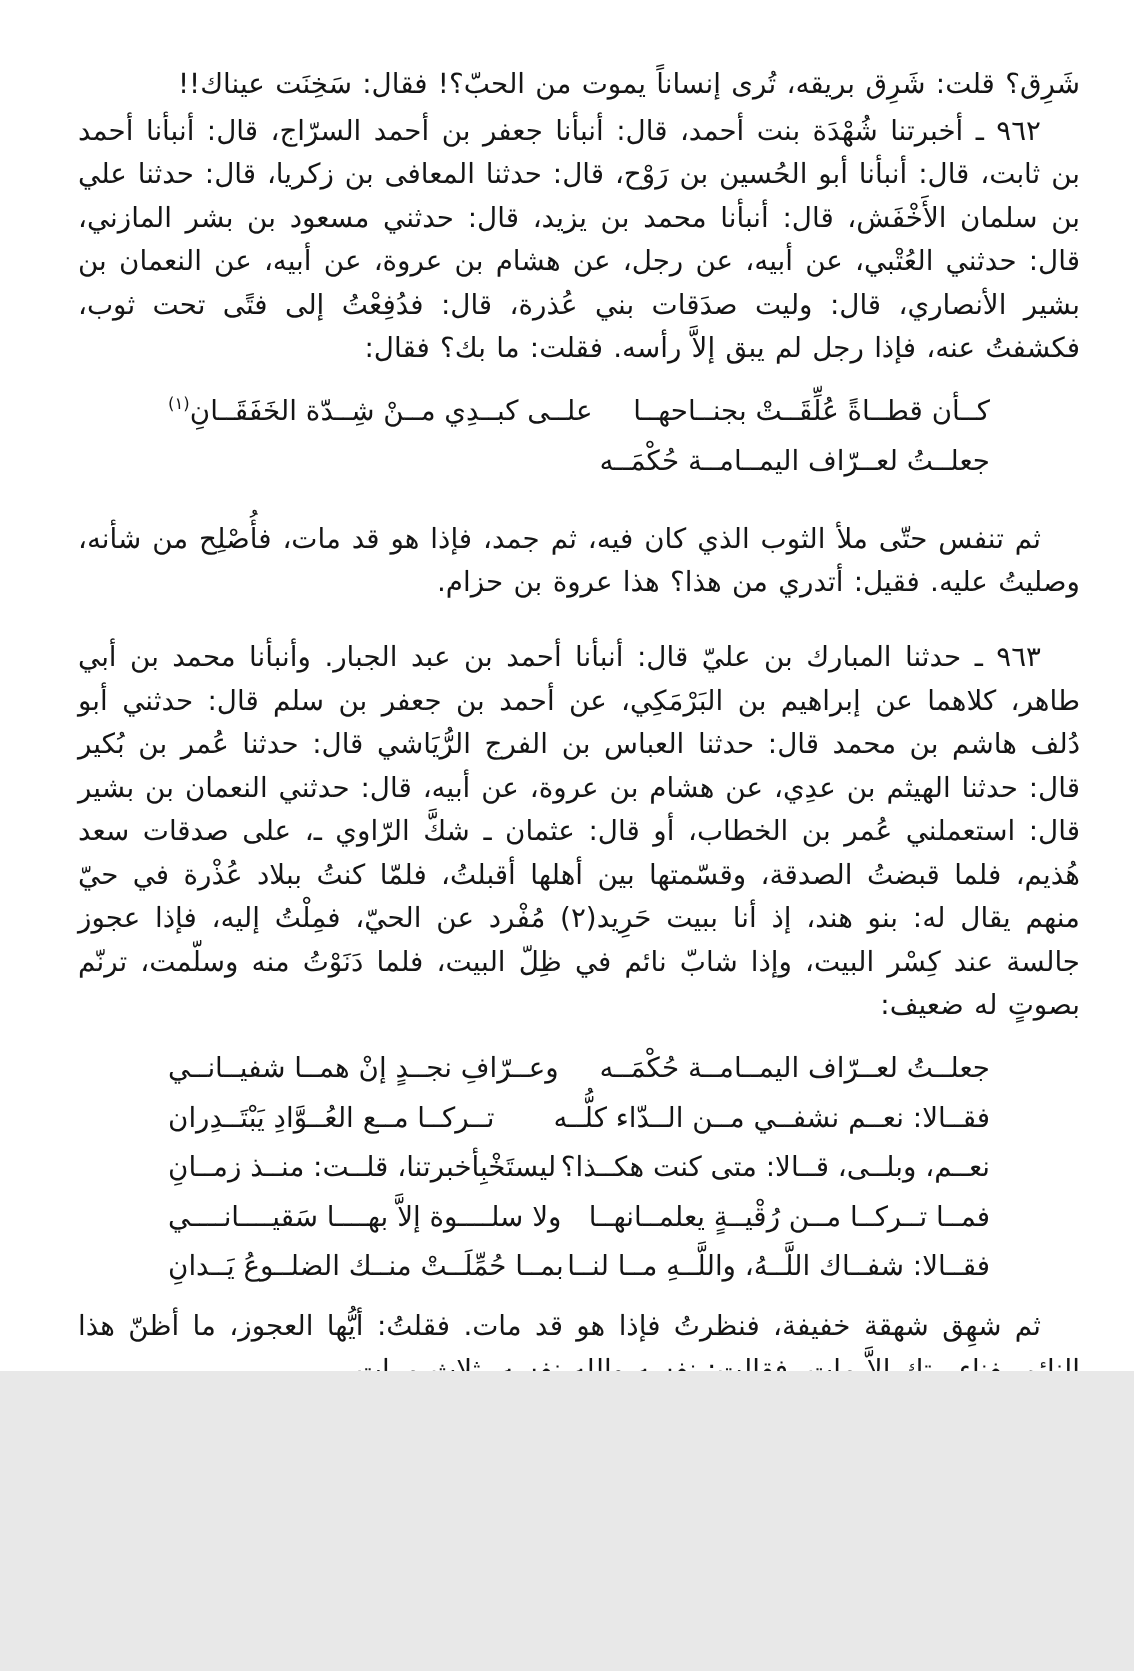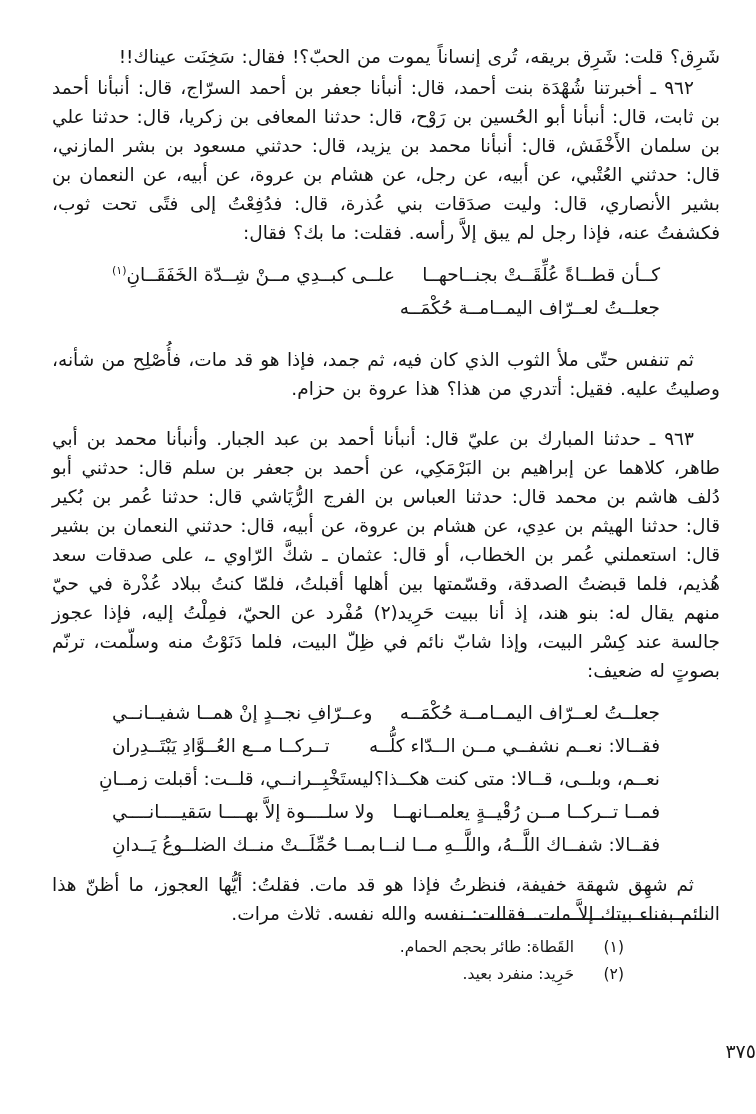--- a/index.html
+++ b/index.html
@@ -1,18 +1,18 @@
 <!DOCTYPE html>
 <html lang="ar" dir="rtl"><head>
 <meta charset="utf-8">
 <style>
   html,body{margin:0;padding:0;background:#e8e8e8;}
   .page{
     position:relative;
-    width:756px;height:1114px;
+    width:756px;height:914px;
     margin:0 auto;
     background:#ffffff;
     color:#151515;
     font-family:"DejaVu Sans", sans-serif;
     direction:rtl;
     overflow:hidden;
     box-sizing:border-box;
     padding-top:42px;
   }
   .content{
@@ -98,21 +98,21 @@
       <div class="verse">
         <span class="hemi">جعلــتُ لعــرّاف اليمــامــة حُكْمَــه</span>
         <span class="hemi">وعــرّافِ نجــدٍ إنْ همــا شفيــانــي</span>
       </div>
       <div class="verse">
         <span class="hemi">فقــالا: نعــم نشفــي مــن الــدّاء كلُّــه</span>
         <span class="hemi">تــركــا مــع العُــوَّادِ يَبْتَــدِران</span>
       </div>
       <div class="verse">
         <span class="hemi">نعــم، وبلــى، قــالا: متى كنت هكــذا؟</span>
-        <span class="hemi">ليستَخْبِــرانــي، قلــت: أقبلت زمــانِ</span>
+        <span class="hemi">ليستَخْبِأخبرتنا، قلــت: منــذ زمــانِ</span>
       </div>
       <div class="verse">
         <span class="hemi">فمــا تــركــا مــن رُقْيــةٍ يعلمــانهــا</span>
         <span class="hemi">ولا سلــــوة إلاَّ بهــــا سَقيــــانــــي</span>
       </div>
       <div class="verse">
         <span class="hemi">فقــالا: شفــاك اللَّــهُ، واللَّــهِ مــا لنــا</span>
         <span class="hemi">بمــا حُمِّلَــتْ منــك الضلــوعُ يَــدانِ</span>
       </div>
     </div>

